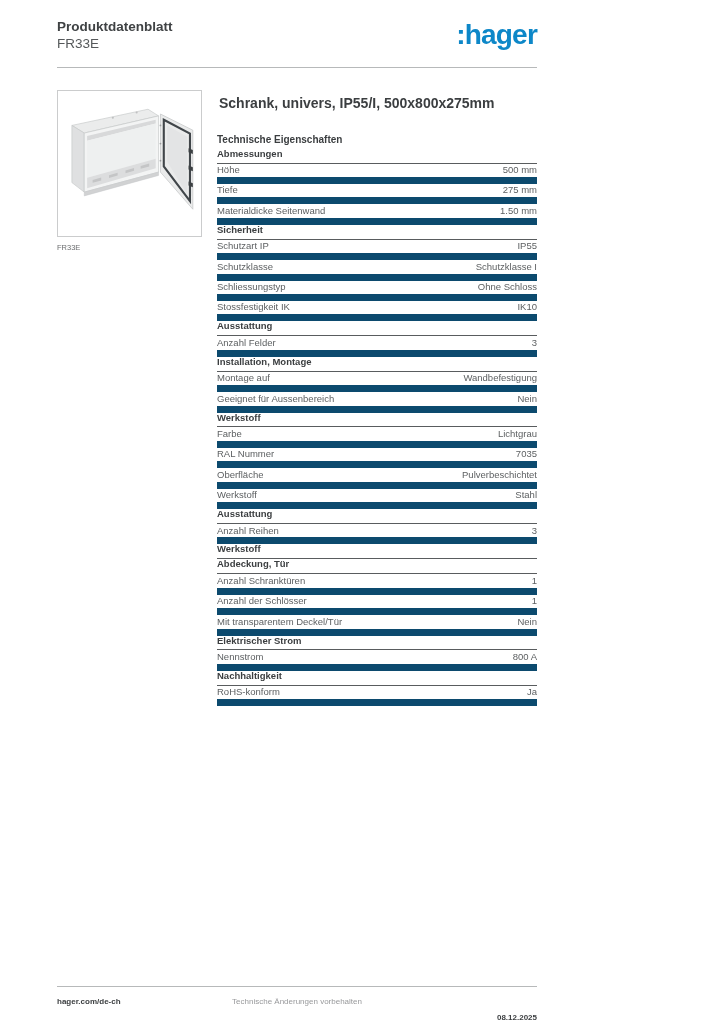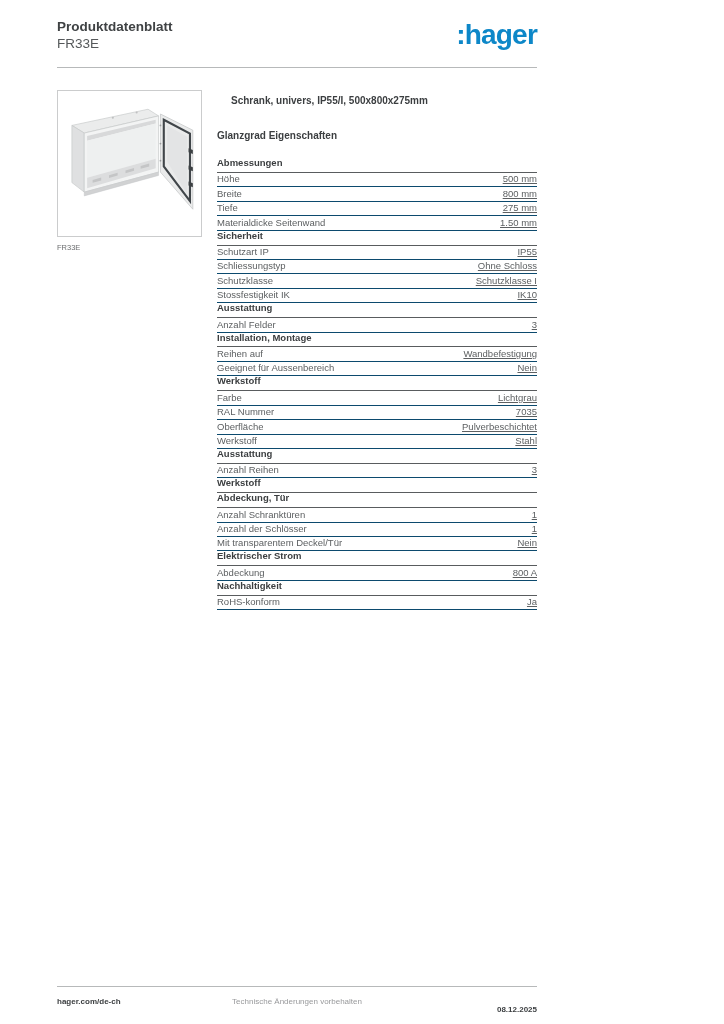--- a/index.html
+++ b/index.html
@@ -30,45 +30,45 @@
   .left-col { width: 147px; flex: none; }
   .image-frame {
     width: 145px; height: 147px;
     border: 1px solid #cbcccd;
     background: #ffffff;
     display: flex; align-items: center; justify-content: center;
   }
   .image-caption { margin-top: 6px; font-size: 7.5px; color: #6b6d6f; }
   .right-col { flex: 1; margin-left: 13px; min-width: 0; }
 
-  .product-name { margin: 5px 14px 0; font-size: 10px; font-weight: bold; color: #3b3e40; line-height: 1.15; }
+  .product-name { margin: 5px 2px 0; font-size: 14px; font-weight: bold; color: #3b3e40; line-height: 1.15; }
   .tech-heading { margin: 23px 0 0; font-size: 10px; font-weight: bold; color: #3b3e40; line-height: 1.15; }
 
   
   .section { }
-  .sections .section:first-child { margin-top: 17px; }
+  .sections .section:first-child { margin-top: 3px; }
   .section-title {
     font-size: 9.5px; font-weight: bold; color: #3b3e40;
     line-height: 1.15; padding-bottom: 3px;
     border-bottom: 1px solid #595c5e;
   }
   .spec-row {
     display: flex; justify-content: space-between; align-items: flex-end;
     padding: 1.5px 0 1px;
-    border-bottom: 1px solid #0c4a6e;
+    border-bottom: 7px solid #0c4a6e;
     font-size: 9.5px; line-height: 1.15; color: #5d6062;
   }
   .spec-label { white-space: nowrap; overflow: hidden; }
-  .spec-value { text-align: right; white-space: nowrap; margin-left: 8px; text-decoration: underline; }
+  .spec-value { text-align: right; white-space: nowrap; margin-left: 8px; }
 
   
   .footer { position: absolute; top: 997px; left: 57px; right: 47px; height: 14px; font-size: 8px; line-height: 1.2; }
   .footer-left  { position: absolute; left: 0; top: 0; font-weight: bold; color: #3b3e40; }
   .footer-center{ position: absolute; left: 0; right: 0; top: 0; text-align: center; color: #98999b; }
-  .footer-right { position: absolute; right: 0; top: 8px; font-weight: bold; color: #3b3e40; }
+  .footer-right { position: absolute; right: 0; top: 16px; font-weight: bold; color: #3b3e40; }
 </style>
 </head>
 <body>
 
 <div class="page">
 
   <div class="header">
     <p class="header-title">Produktdatenblatt</p>
     <p class="header-sub">FR33E</p>
     <span class="logo" style="color: rgb(13, 135, 200); margin-left: 24px;">:hager</span>
@@ -113,71 +113,67 @@
           <circle cx="105" cy="33" r="0.9" fill="#9a9c9d"></circle>
           <circle cx="105" cy="52" r="0.9" fill="#9a9c9d"></circle>
           <circle cx="105" cy="70" r="0.9" fill="#9a9c9d"></circle>
         </svg>
       </div>
       <div class="image-caption">FR33E</div>
     </div>
 
     <div class="right-col">
       <p class="product-name">Schrank, univers, IP55/I, 500x800x275mm</p>
-      <p class="tech-heading">Glanzgrad Eigenschaften</p>
+      <p class="tech-heading">Technische Eigenschaften</p>
       <div class="sections" id="sections">
           <div class="section">
             <div class="section-title">Abmessungen</div>
             <div class="spec-row">
               <span class="spec-label">Höhe</span>
               <span class="spec-value">500 mm</span>
             </div>
             <div class="spec-row">
-              <span class="spec-label">Breite</span>
-              <span class="spec-value">800 mm</span>
-            </div>
-            <div class="spec-row">
               <span class="spec-label">Tiefe</span>
               <span class="spec-value">275 mm</span>
             </div>
             <div class="spec-row">
               <span class="spec-label">Materialdicke Seitenwand</span>
               <span class="spec-value">1.50 mm</span>
             </div>
           </div>
           <div class="section">
             <div class="section-title">Sicherheit</div>
             <div class="spec-row">
               <span class="spec-label">Schutzart IP</span>
               <span class="spec-value">IP55</span>
             </div>
             <div class="spec-row">
+              <span class="spec-label">Schutzklasse</span>
+              <span class="spec-value">Schutzklasse I</span>
+            </div>
+            <div class="spec-row">
               <span class="spec-label">Schliessungstyp</span>
               <span class="spec-value">Ohne Schloss</span>
             </div>
             <div class="spec-row">
-              <span class="spec-label">Schutzklasse</span>
-              <span class="spec-value">Schutzklasse I</span>
-            </div>
-            <div class="spec-row">
               <span class="spec-label">Stossfestigkeit IK</span>
               <span class="spec-value">IK10</span>
             </div>
           </div>
           <div class="section">
             <div class="section-title">Ausstattung</div>
             <div class="spec-row">
               <span class="spec-label">Anzahl Felder</span>
               <span class="spec-value">3</span>
             </div>
           </div>
           <div class="section">
             <div class="section-title">Installation, Montage</div>
             <div class="spec-row">
-              <span class="spec-label">Reihen auf</span>
+              <span class="spec-label">Montage auf</span>
               <span class="spec-value">Wandbefestigung</span>
             </div>
             <div class="spec-row">
               <span class="spec-label">Geeignet für Aussenbereich</span>
               <span class="spec-value">Nein</span>
             </div>
           </div>
           <div class="section">
             <div class="section-title">Werkstoff</div>
             <div class="spec-row">
@@ -218,21 +214,21 @@
               <span class="spec-value">1</span>
             </div>
             <div class="spec-row">
               <span class="spec-label">Mit transparentem Deckel/Tür</span>
               <span class="spec-value">Nein</span>
             </div>
           </div>
           <div class="section">
             <div class="section-title">Elektrischer Strom</div>
             <div class="spec-row">
-              <span class="spec-label">Abdeckung</span>
+              <span class="spec-label">Nennstrom</span>
               <span class="spec-value">800 A</span>
             </div>
           </div>
           <div class="section">
             <div class="section-title">Nachhaltigkeit</div>
             <div class="spec-row">
               <span class="spec-label">RoHS-konform</span>
               <span class="spec-value">Ja</span>
             </div>
           </div>

